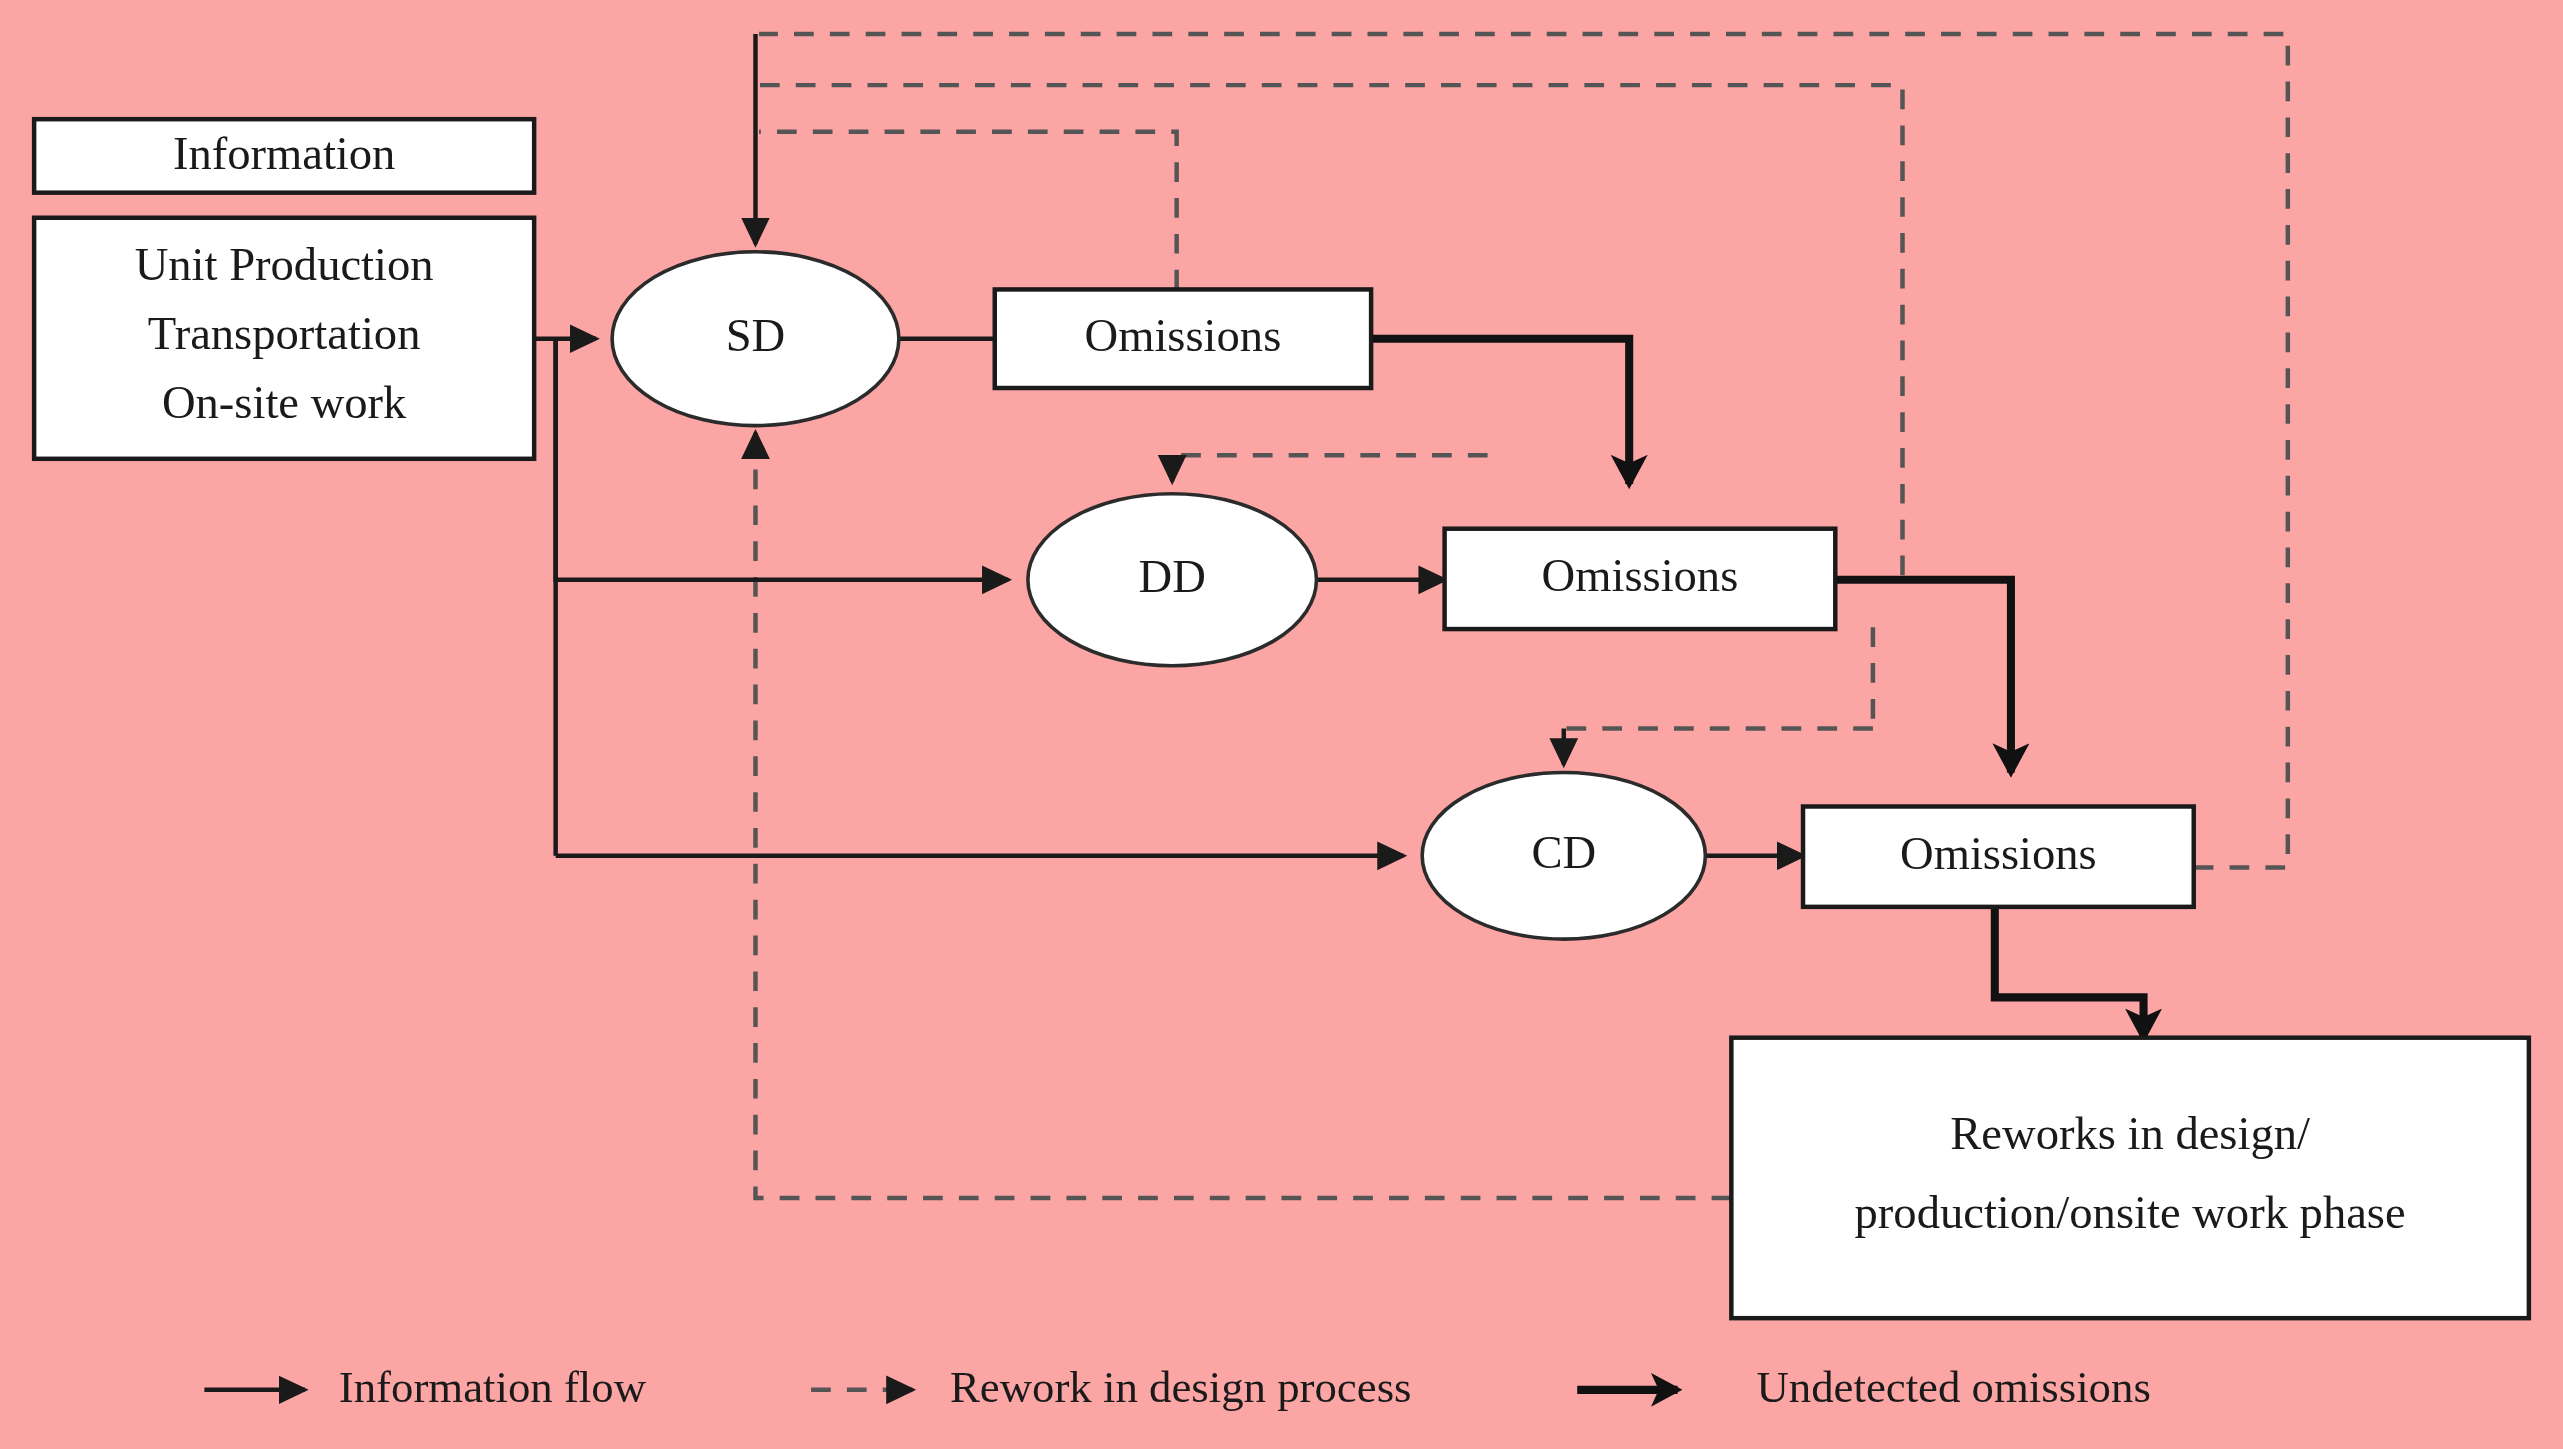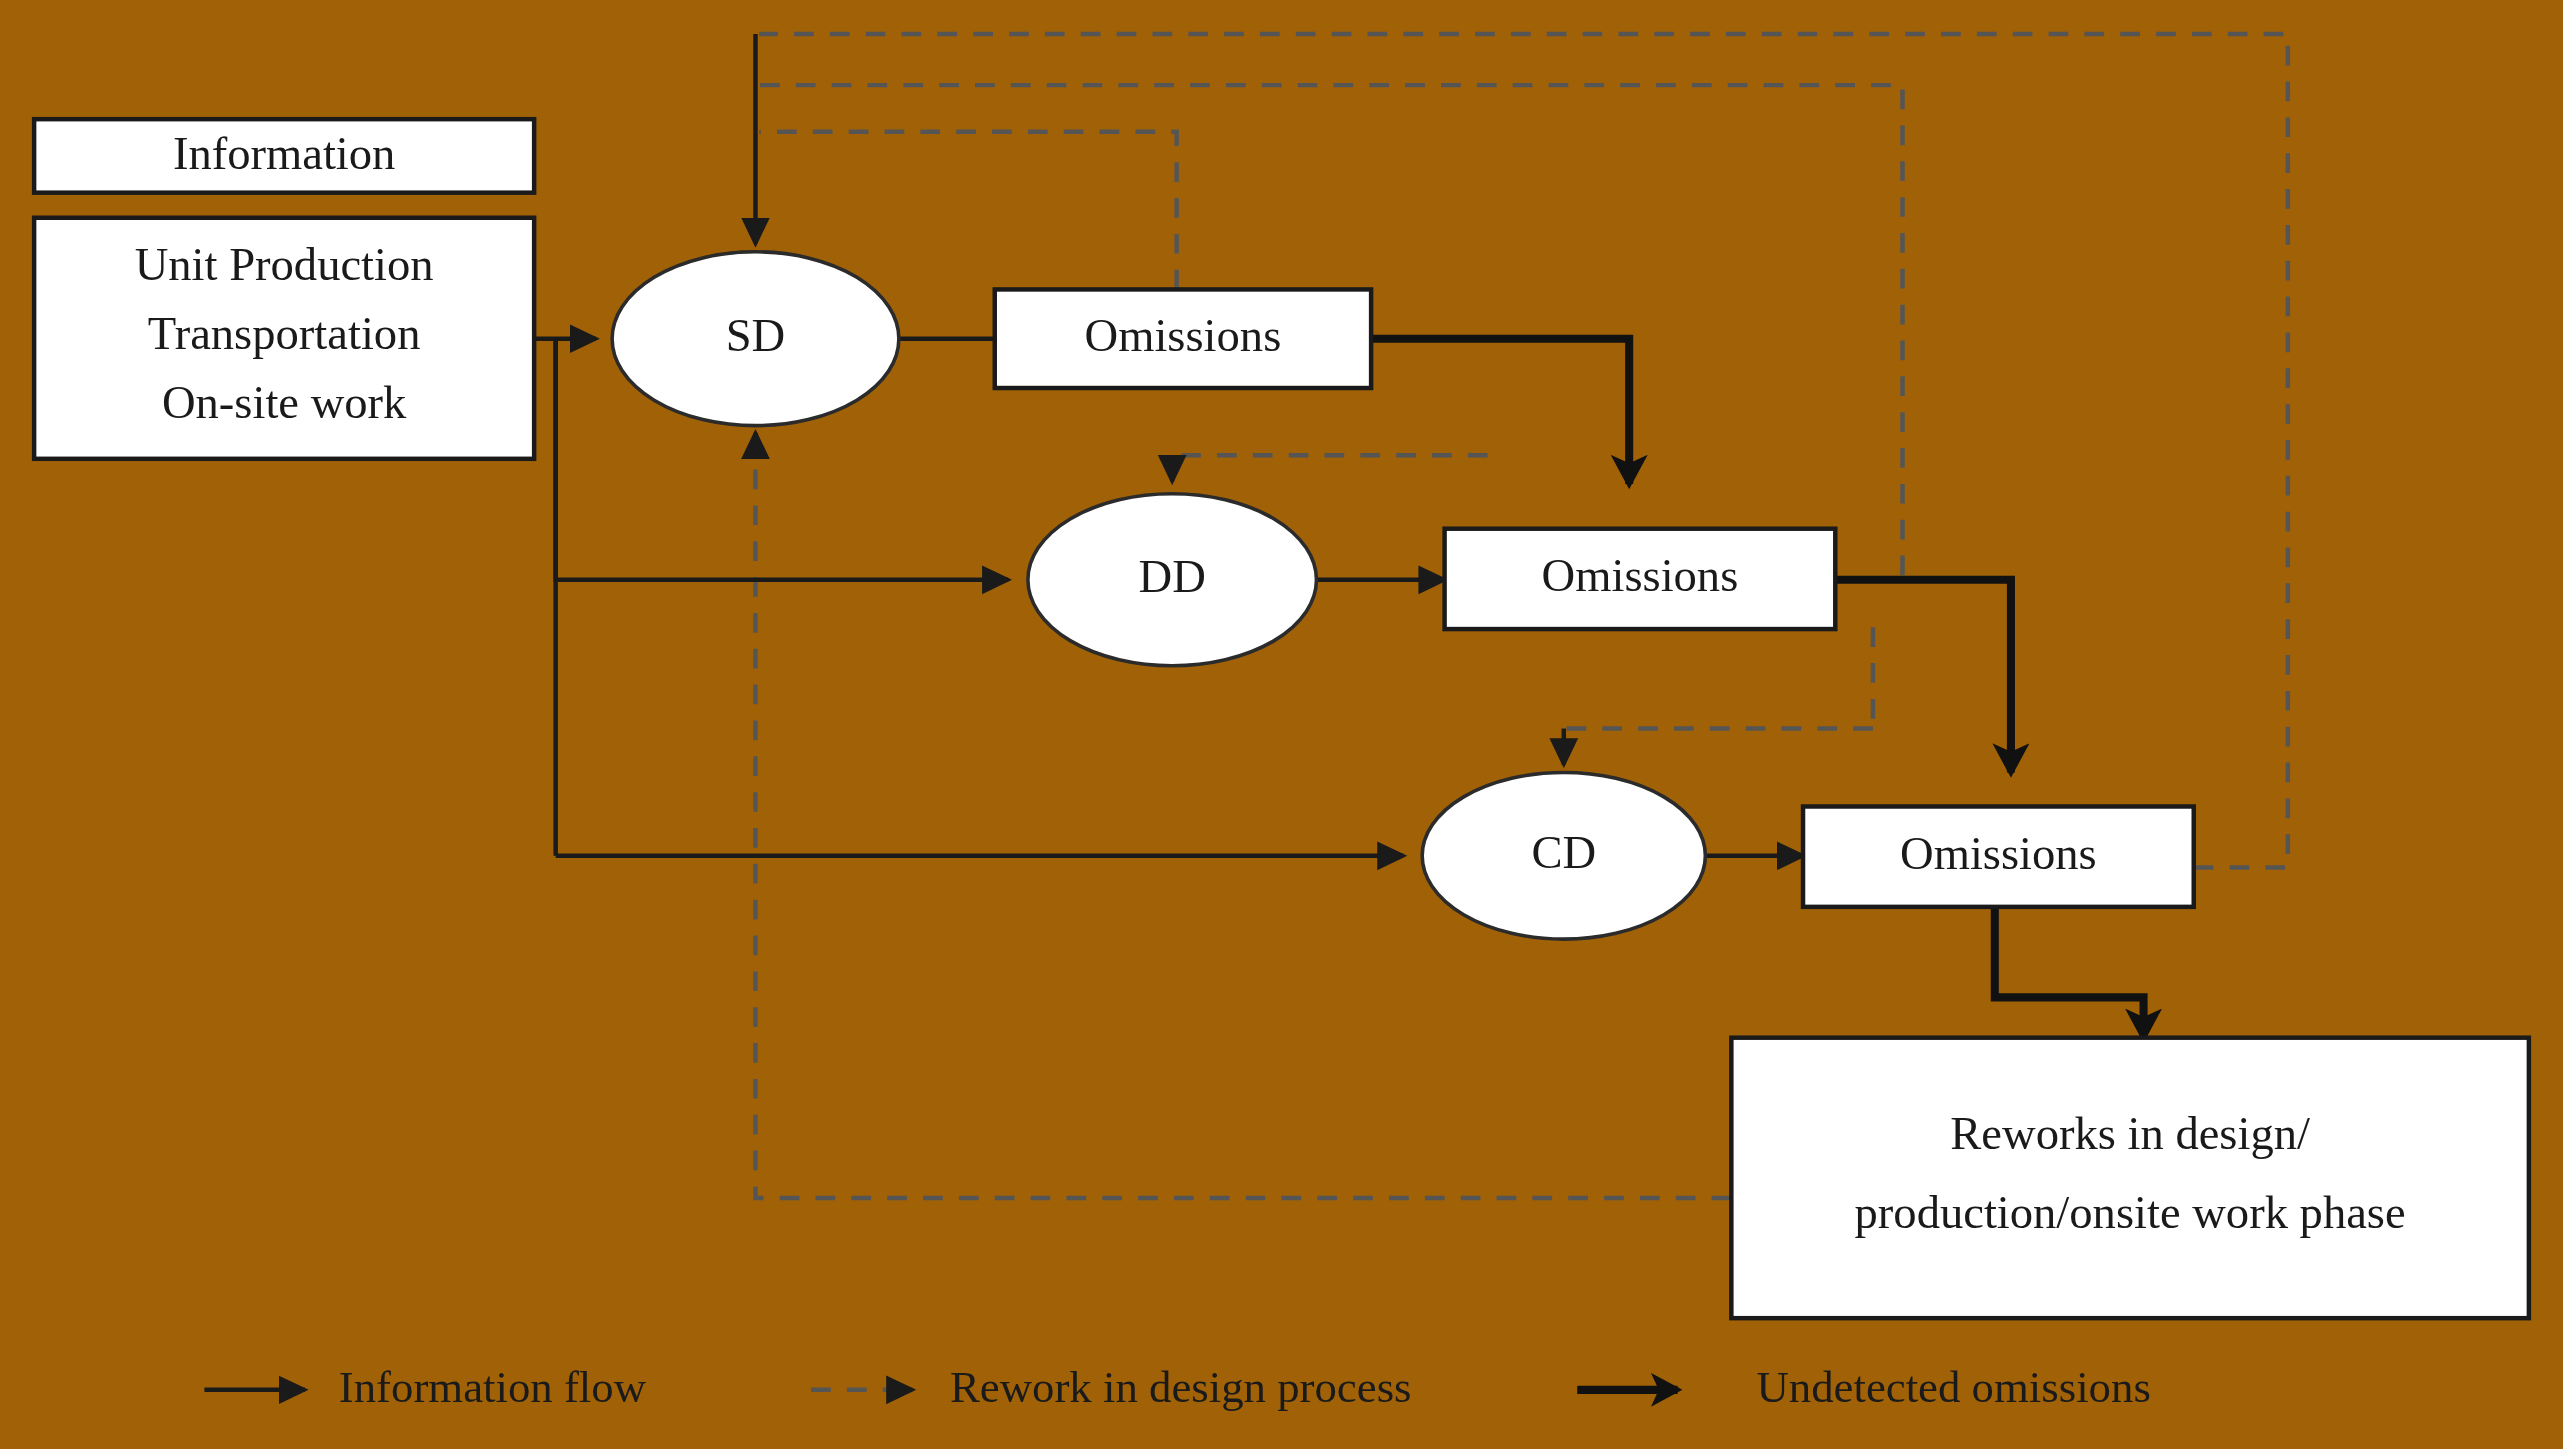--- a/index.html
+++ b/index.html
@@ -8,21 +8,21 @@
     padding: 0;
     background: #ffffff;
   }
   body {
     font-family: "Liberation Serif", "DejaVu Serif", serif;
   }
   #stage {
     position: relative;
     width: 2563px;
     height: 1449px;
-    background: #a16207;
+    background: #fca5a5;
     overflow: hidden;
   }
   #diagram {
     position: absolute;
     left: 0;
     top: 0;
     width: 2563px;
     height: 1449px;
   }
   .node-text {

